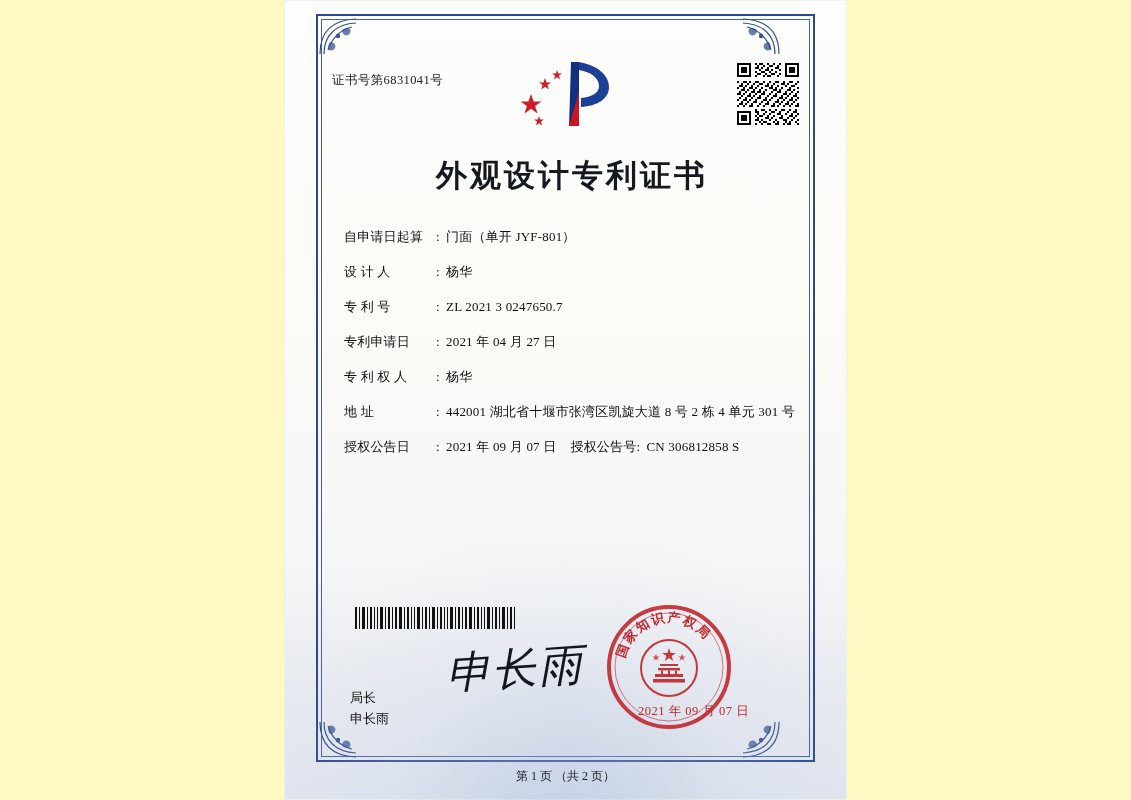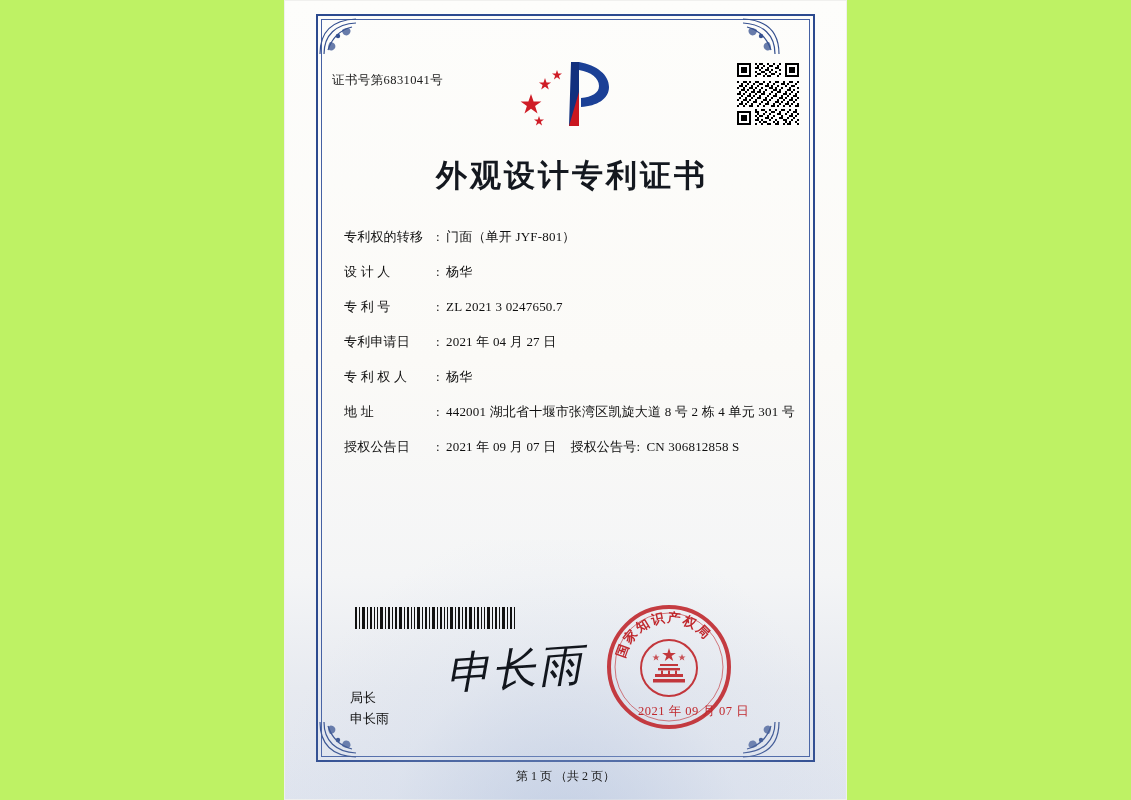--- a/index.html
+++ b/index.html
@@ -4,21 +4,21 @@
 <style>
   html, body {
     margin: 0;
     padding: 0;
     background: #ffffff;
   }
   #page {
     position: relative;
     width: 1131px;
     height: 800px;
-    background: #bef264;
+    background: #fef9c3;
     overflow: hidden;
     font-family: "Liberation Serif", serif;
   }
   
   .sheet {
     position: absolute;
     left: 284px;
     top: 0px;
     width: 563px;
     height: 800px;
@@ -505,21 +505,21 @@
     </svg>
   </div>
 
   <div class="doc-title">
     <span class="doc-title-inner">外观设计专利证书</span>
   </div>
 
   <div class="fields">
 
     <div class="field-row">
-      <span class="field-label">专利权的转移</span>
+      <span class="field-label">自申请日起算</span>
       <span class="field-colon">:</span>
       <span class="field-value">门面（单开 JYF-801）</span>
     </div>
 
     <div class="field-row">
       <span class="field-label">设 计 人</span>
       <span class="field-colon">:</span>
       <span class="field-value">杨华</span>
     </div>
 

